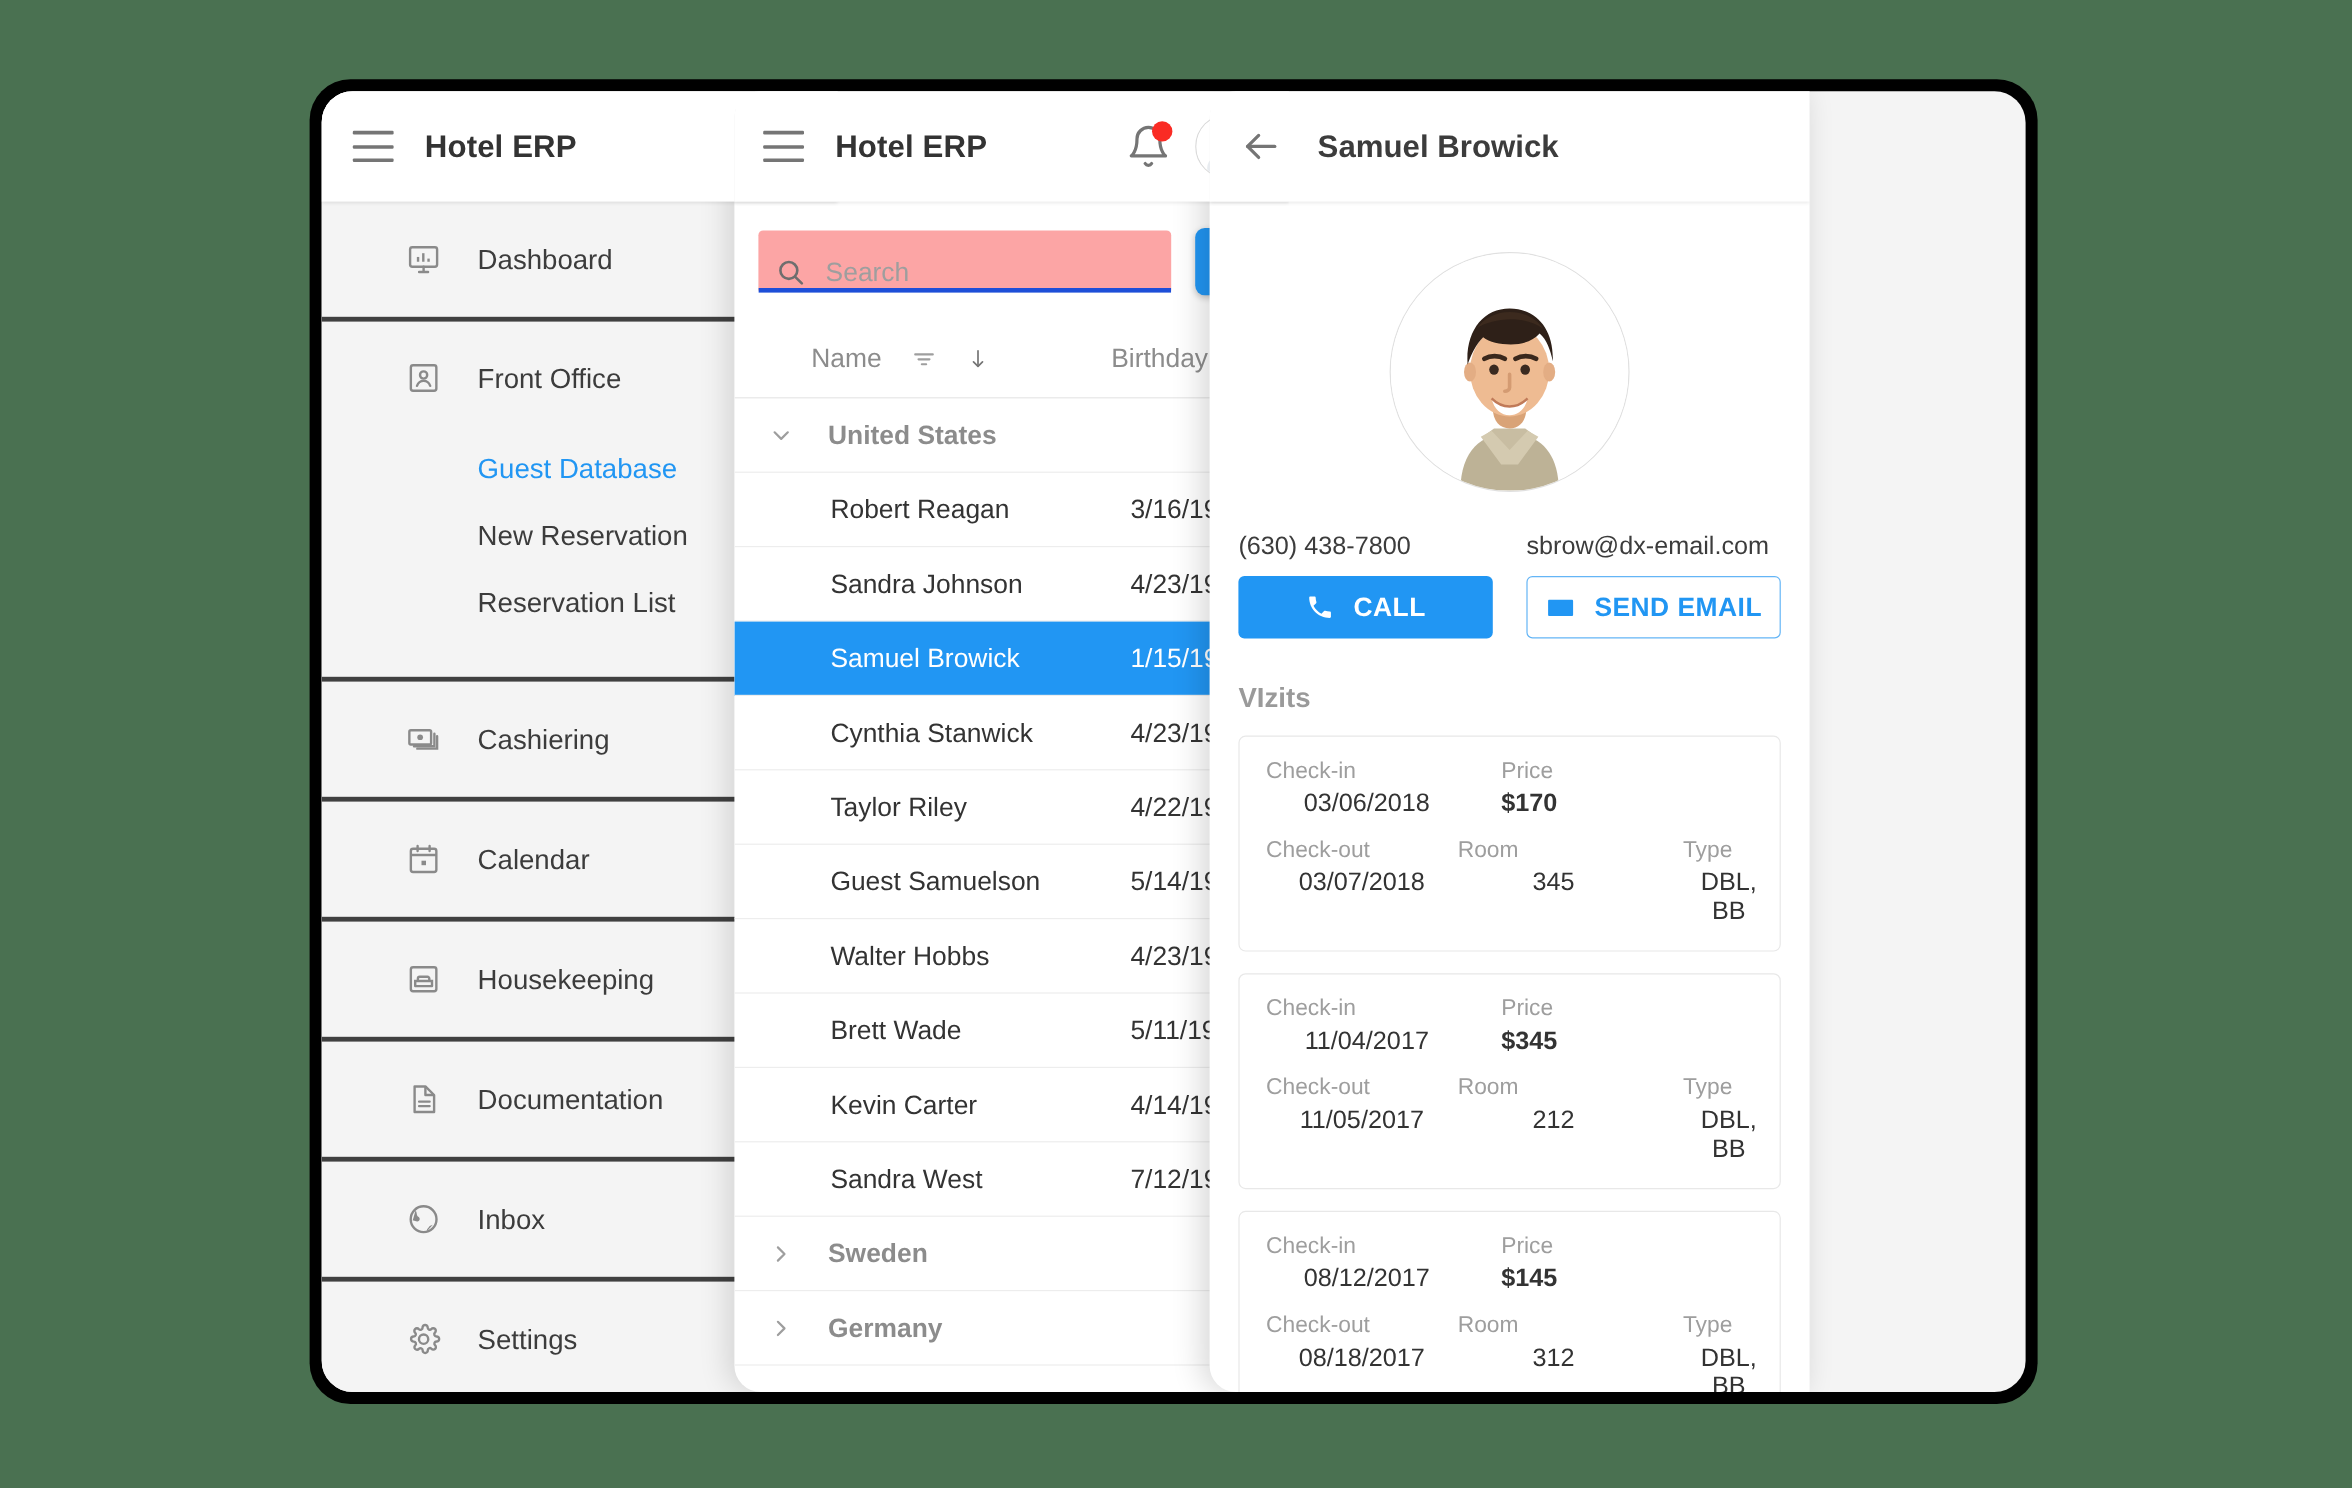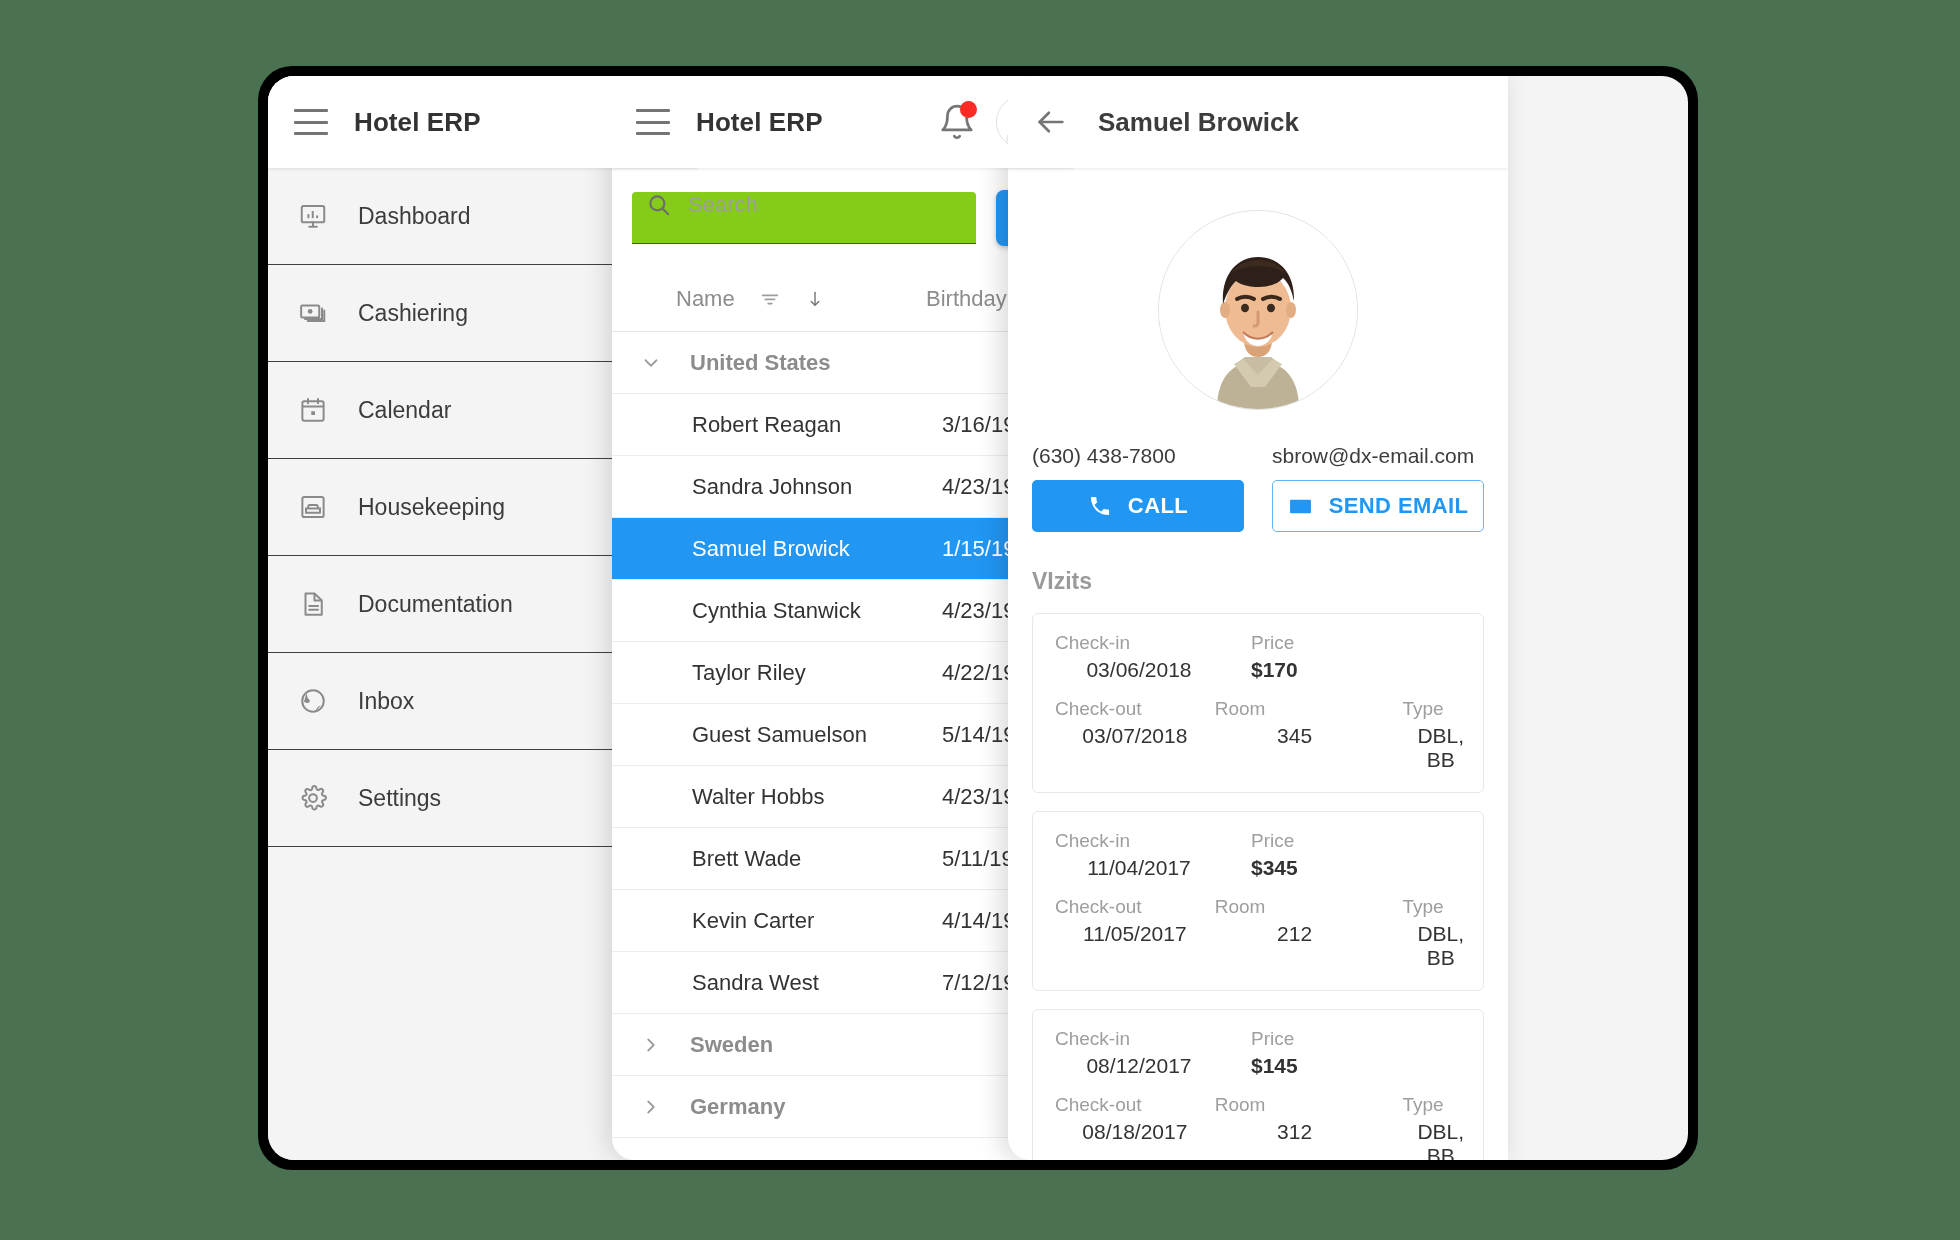--- a/index.html
+++ b/index.html
@@ -83,21 +83,21 @@
     flex: none;
   }
   .bell-dot {
     position: absolute;
     right: -1px; top: -2px;
     width: 17px; height: 17px;
     border-radius: 50%;
     background: #fa2b24;
   }
 
-  .nav-section { border-bottom: 1px solid #404040; }
+  .nav-section { border-bottom: 4px solid #404040; padding-left: 40px; }
 
   .nav-item {
     height: 96px;
     display: flex;
     align-items: center;
     padding-left: 30px;
     cursor: pointer;
   }
   .nav-item .nav-icon {
     width: 30px; height: 30px;
@@ -165,25 +165,25 @@
 
   .searchbar-row {
     display: flex;
     align-items: center;
     padding: 22px 22px 20px 20px;
     gap: 20px;
   }
   .search-field {
     flex: 1;
     height: 52px;
-    background: #84cc16;
-    border-bottom: 1px solid #1d4ed8;
+    background: #fca5a5;
+    border-bottom: 4px solid #1d4ed8;
     border-radius: 4px 4px 0 0;
     display: flex;
-    align-items: flex-start;
+    align-items: flex-end;
     padding: 0 14px;
     cursor: text;
   }
   .search-field input {
     border: none; outline: none; background: transparent;
     font-family: "Liberation Sans", sans-serif;
     font-size: 22px;
     color: #3c3c3c;
     margin-left: 16px;
     width: 100%;
@@ -385,20 +385,37 @@
               <rect x="7.5" y="10.5" width="1.6" height="3.2" fill="#8a8a8a" stroke="none"></rect>
               <rect x="11" y="8" width="1.6" height="5.7" fill="#8a8a8a" stroke="none"></rect>
               <rect x="14.5" y="11.6" width="1.6" height="2.1" fill="#8a8a8a" stroke="none"></rect>
               <path d="M9 20.5h6M12 17v3.5" stroke-linecap="round"></path>
             </svg>
           </span>
           <span class="nav-label">Dashboard</span>
         </div>
       </div>
 
+      <div class="nav-section">
+        <div class="nav-item nav-group-head">
+          <span class="nav-icon">
+            <svg width="30" height="30" viewBox="0 0 24 24" fill="none" stroke="#8a8a8a" stroke-width="1.6">
+              <rect x="3.5" y="3.5" width="17" height="17" rx="1.5"></rect>
+              <circle cx="12" cy="10" r="2.4"></circle>
+              <path d="M7.6 17.2c.8-2.2 2.5-3.3 4.4-3.3s3.6 1.1 4.4 3.3" stroke-linecap="round"></path>
+            </svg>
+          </span>
+          <span class="nav-label">Front Office</span>
+        </div>
+        <div class="nav-sub">
+          <div class="nav-subitem active">Guest Database</div>
+          <div class="nav-subitem">New Reservation</div>
+          <div class="nav-subitem">Reservation List</div>
+        </div>
+      </div>
 
       <div class="nav-section">
         <div class="nav-item">
           <span class="nav-icon">
             <svg width="30" height="30" viewBox="0 0 24 24" fill="none" stroke="#8a8a8a" stroke-width="1.6">
               <rect x="2.5" y="6" width="14.5" height="9.5" rx="1"></rect>
               <circle cx="9.7" cy="10.7" r="1.9" fill="#8a8a8a" stroke="none"></circle>
               <path d="M19.2 8.3v8.4H5.6" stroke-linecap="round"></path>
               <path d="M21 10v8.3H7.8" stroke-linecap="round"></path>
             </svg>

